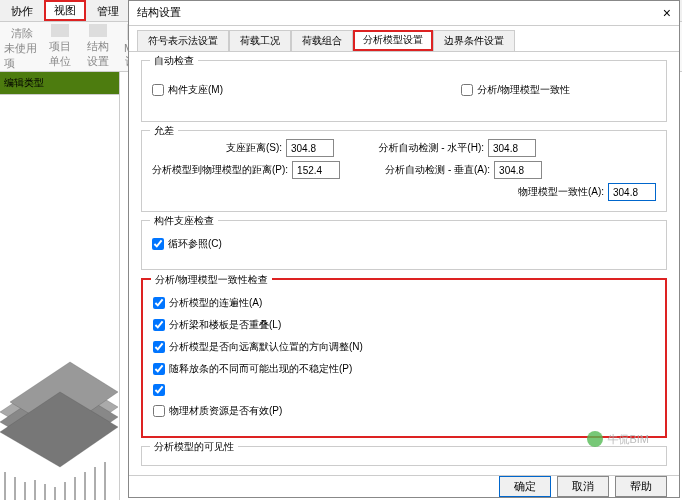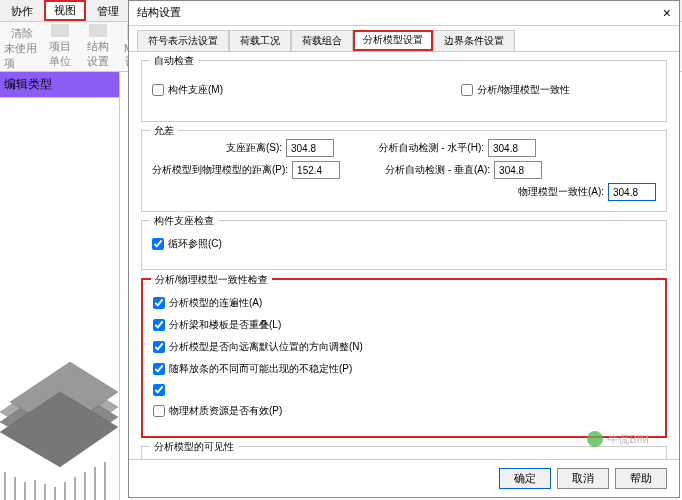--- a/index.html
+++ b/index.html
@@ -4,21 +4,21 @@
 <style>
 * { box-sizing: border-box; margin: 0; padding: 0; font-family: "Microsoft YaHei", SimSun, sans-serif; font-size: 11px; }
 body { background: #fff; width: 682px; height: 500px; overflow: hidden; position: relative; }
 .ribbon { display: flex; background: #f0f0f0; border-bottom: 1px solid #ccc; height: 22px; }
 .rtab { padding: 3px 10px; border: 1px solid transparent; cursor: pointer; }
 .rtab.hl { border: 2px solid #d22; background: #fff; padding: 1px 8px; }
 .ribbon-body { height: 50px; background: #f8f8f8; border-bottom: 1px solid #ccc; display: flex; gap: 2px; padding: 2px 4px; }
 .rbtn { display: flex; flex-direction: column; align-items: center; width: 36px; color: #888; font-size: 9px; }
 .rbtn .ico { width: 18px; height: 18px; background: #ddd; margin-bottom: 2px; }
 .side { position: absolute; left: 0; top: 72px; width: 120px; bottom: 0; background: #fff; border-right: 1px solid #ccc; overflow: hidden; }
-.side-lbl { padding: 4px; background: #8b5cf6; border-bottom: 1px solid #ccc; font-size: 12px; }
+.side-lbl { padding: 4px; background: #4d7c0f; border-bottom: 1px solid #ccc; font-size: 10px; }
 .model3d { position: absolute; left: 0; top: 100px; width: 118px; height: 380px; overflow: hidden; }
 .dialog { position: absolute; left: 128px; top: 0; right: 2px; bottom: 2px; background: #fff; border: 1px solid #888; display: flex; flex-direction: column; }
 .dlg-title { display: flex; justify-content: space-between; padding: 4px 8px; border-bottom: 1px solid #ccc; }
 .close { font-size: 14px; cursor: pointer; }
 .tabs { display: flex; border-bottom: 1px solid #ccc; padding: 4px 8px 0; gap: 0; }
 .tab { padding: 3px 10px; border: 1px solid #ccc; border-bottom: none; background: #f0f0f0; cursor: pointer; font-size: 10px; }
 .tab.active { background: #fff; }
 .tab.hl { border: 2px solid #d22; padding: 1px 8px; }
 .content { flex: 1; padding: 8px 12px; overflow-y: auto; }
 .group { border: 1px solid #ccc; padding: 8px 10px 10px; margin-bottom: 8px; position: relative; }
@@ -26,21 +26,21 @@
 .group.hl { border: 2px solid #d22; }
 .row { display: flex; align-items: center; gap: 6px; margin: 6px 0; }
 .chk-row { display: flex; align-items: center; gap: 4px; margin: 8px 0; }
 input[type="checkbox"] { width: 12px; height: 12px; }
 input[type="text"] { width: 48px; height: 18px; border: 1px solid #888; padding: 0 4px; font-size: 10px; }
 input.hl { border: 1px solid #06c; }
 label { font-size: 10px; }
 .tolerance { display: flex; flex-wrap: wrap; gap: 4px 20px; }
 .tol-item { display: flex; align-items: center; gap: 4px; }
 .tol-item label { text-align: right; min-width: 130px; }
-.buttons { display: flex; justify-content: flex-end; gap: 6px; padding: 8px 12px; border-top: 1px solid #ccc; align-items: center; }
+.buttons { display: flex; justify-content: flex-end; gap: 6px; padding: 0 12px; border-top: 1px solid #ccc; align-items: center; }
 .btn { padding: 2px 14px; border: 1px solid #888; background: #f0f0f0; cursor: pointer; font-size: 11px; }
 .btn.primary { border: 1px solid #06c; }
 .watermark { position: absolute; right: 30px; bottom: 50px; display: flex; align-items: center; gap: 4px; color: #aaa; font-size: 11px; opacity: .8; }
 .wm-ico { width: 16px; height: 16px; border-radius: 50%; background: #5b5; }
 </style>
 </head>
 <body>
 
 <div class="ribbon">
   <div class="rtab">协作</div>

